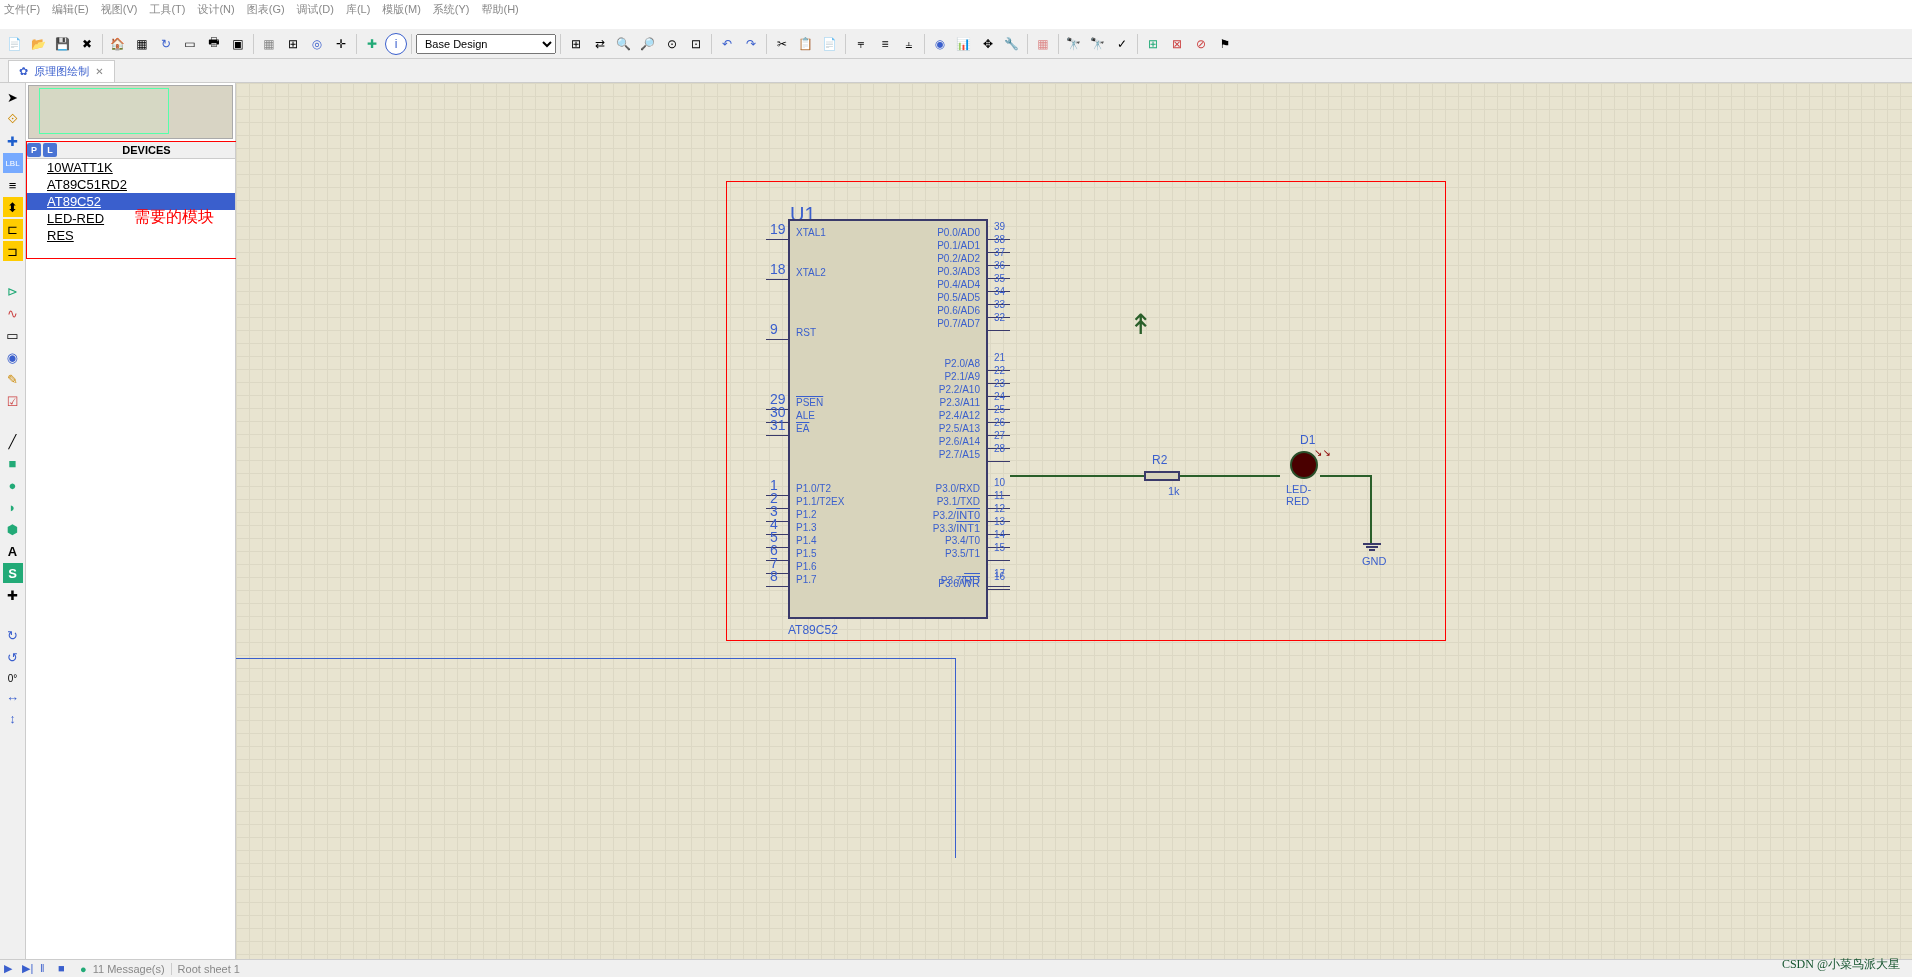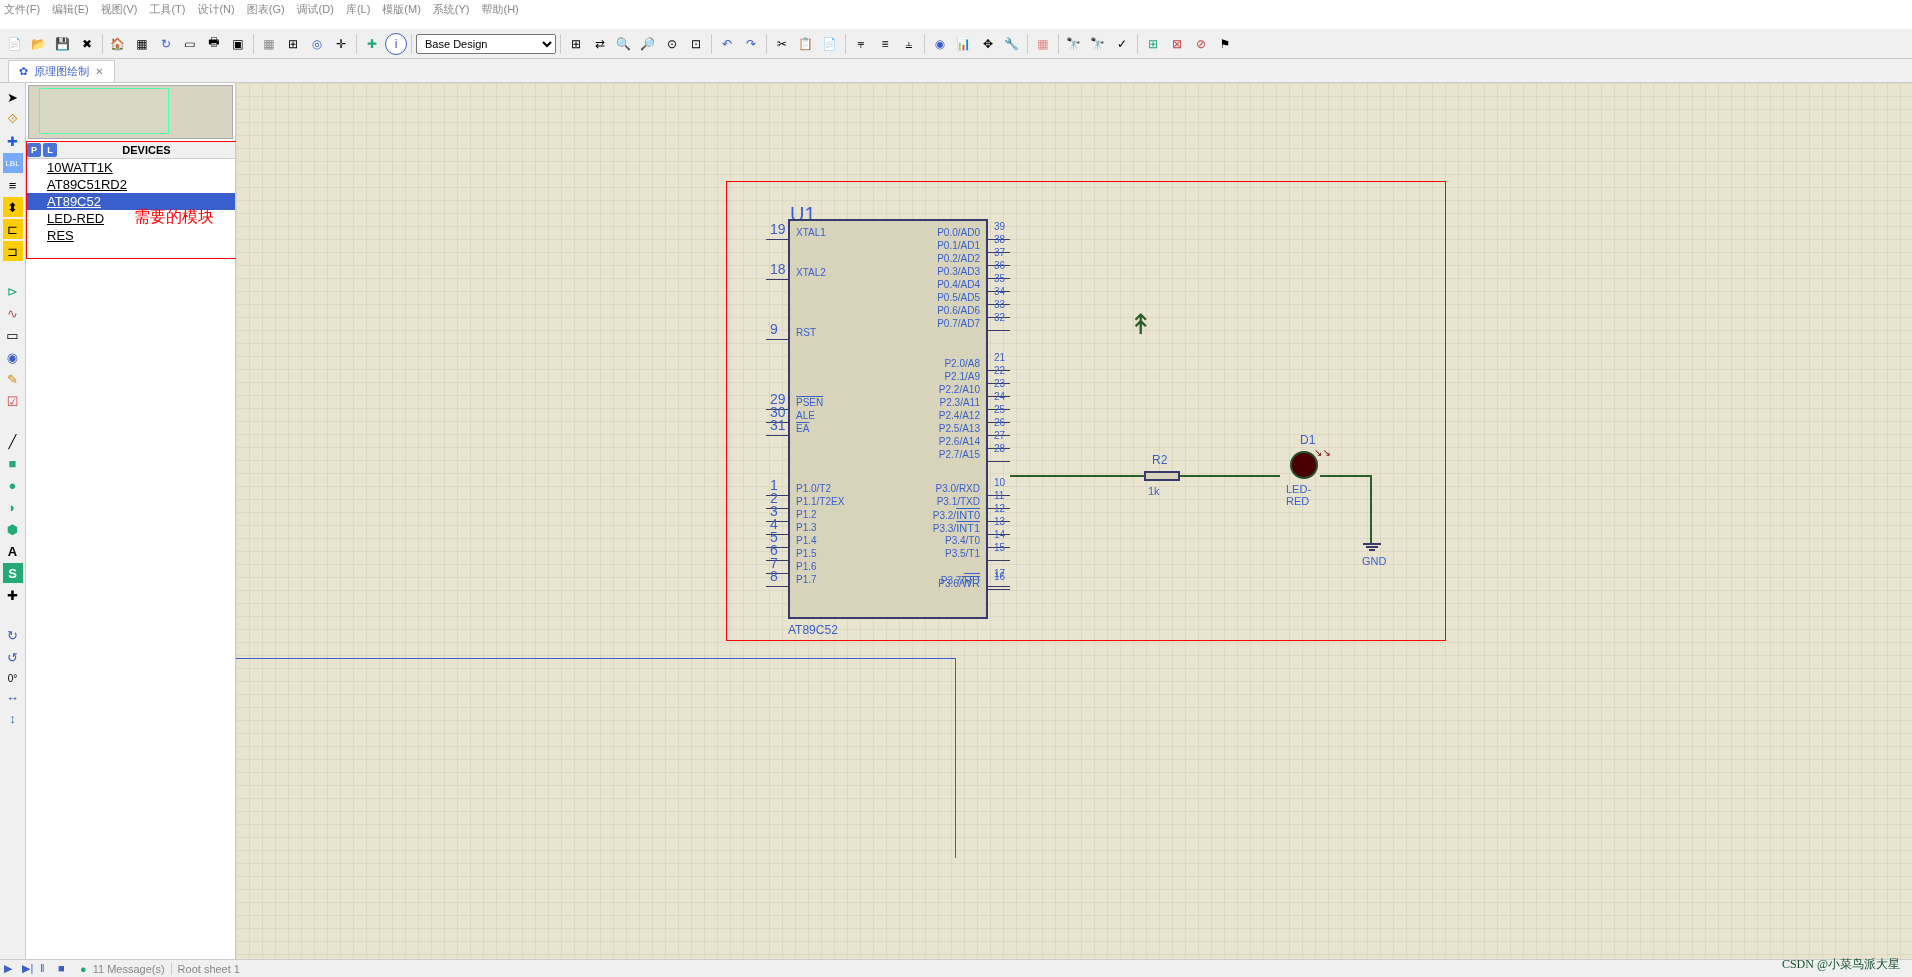--- a/index.html
+++ b/index.html
@@ -70,21 +70,21 @@
 .pin-right .num { position: absolute; left: 6px; top: -12px; font-size: 10px; color: #3a5fcd; }
 .pin-right .lbl { position: absolute; right: 30px; top: -6px; font-size: 10px; color: #3a5fcd; white-space: nowrap; }
 .overline { text-decoration: overline; }
 
 
 .arrow-up { position: absolute; left: 893px; top: 225px; color: #2a5f2a; font-size: 28px; }
 
 .resistor { position: absolute; left: 908px; top: 388px; }
 .res-ref { color: #3a5fcd; font-size: 12px; position: absolute; top: -18px; left: 8px; }
 .res-body { width: 36px; height: 10px; border: 2px solid #3a3a6a; background: #d8d4bc; }
-.res-val { color: #3a5fcd; font-size: 11px; position: absolute; top: 14px; left: 4px; }
+.res-val { color: #3a5fcd; font-size: 11px; position: absolute; top: 14px; left: 24px; }
 
 .led { position: absolute; left: 1046px; top: 352px; }
 .led-ref { color: #3a5fcd; font-size: 12px; position: absolute; top: -2px; left: 18px; }
 .led-circle { width: 28px; height: 28px; border-radius: 50%; background: #4a0000; border: 2px solid #2a4f2a; position: absolute; top: 16px; left: 8px; }
 .led-arrows { position: absolute; top: 12px; left: 32px; color: #8b0000; font-size: 10px; }
 .led-name { color: #3a5fcd; font-size: 11px; position: absolute; top: 48px; left: 4px; }
 
 .gnd { position: absolute; left: 1126px; top: 460px; text-align: center; }
 .gnd-sym { width: 20px; display: flex; flex-direction: column; align-items: center; gap: 1px; }
 .gnd-sym div:nth-child(1) { width: 18px; height: 2px; background: #3a3a6a; }

